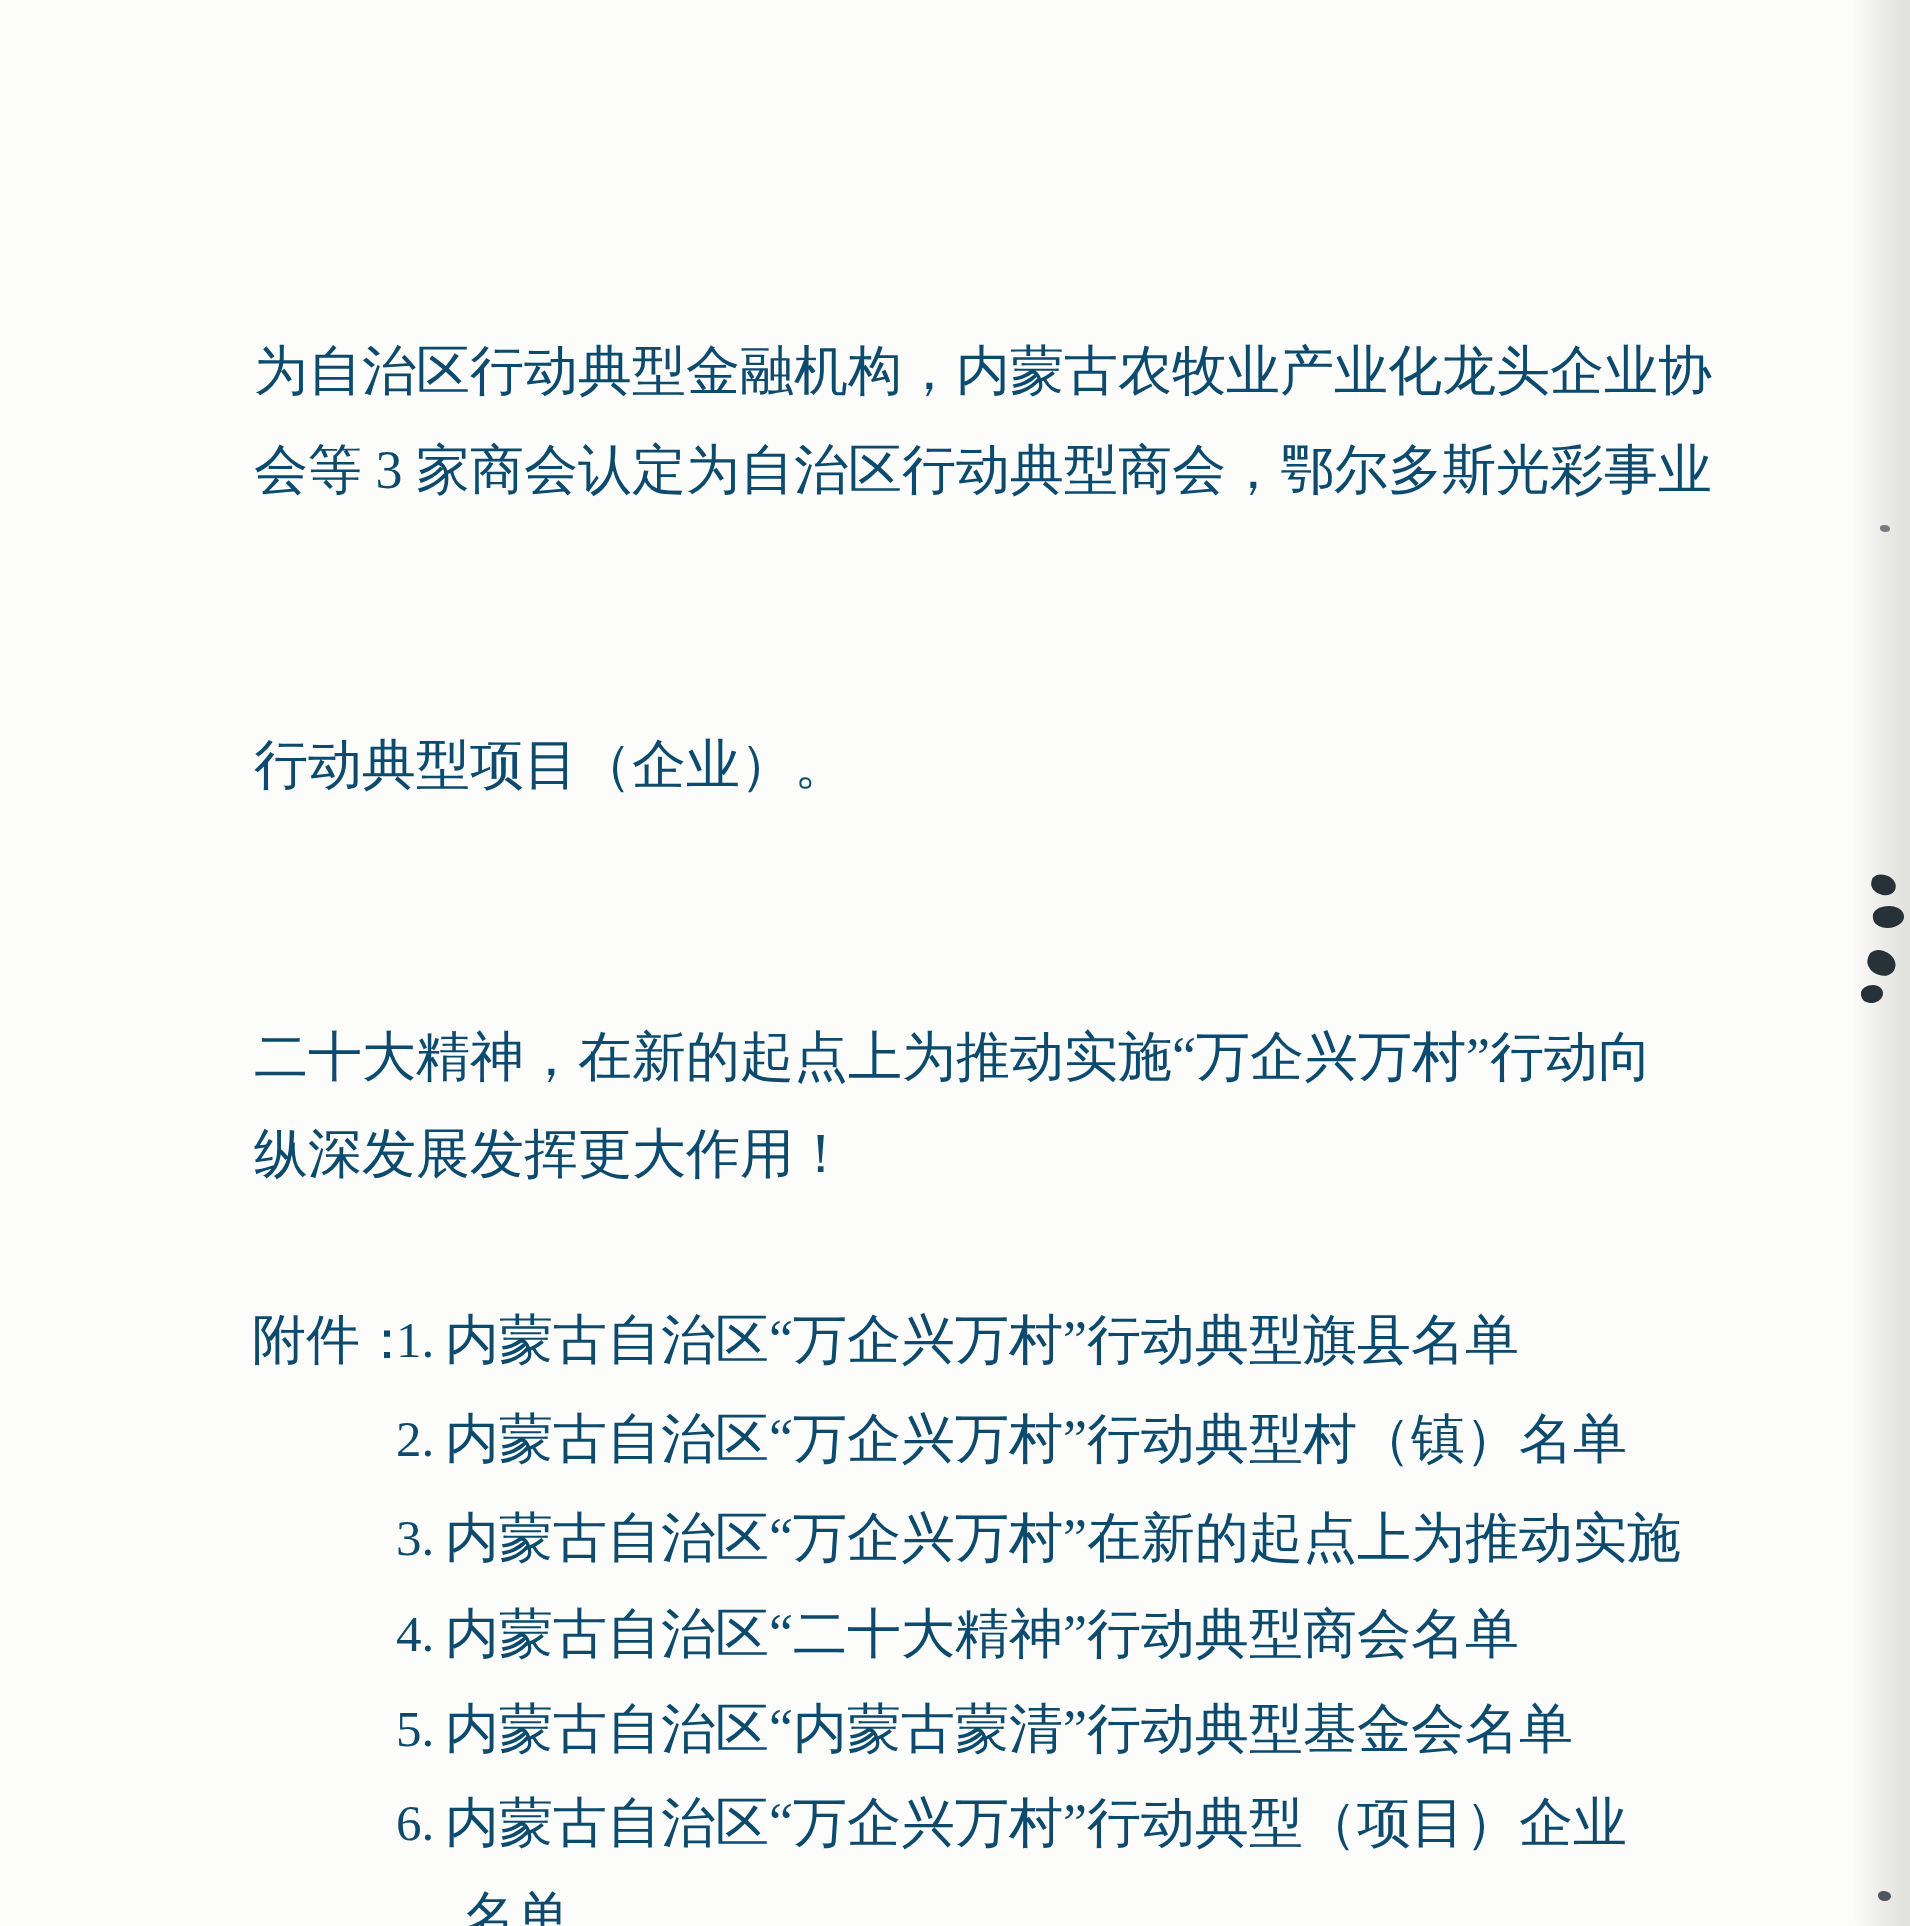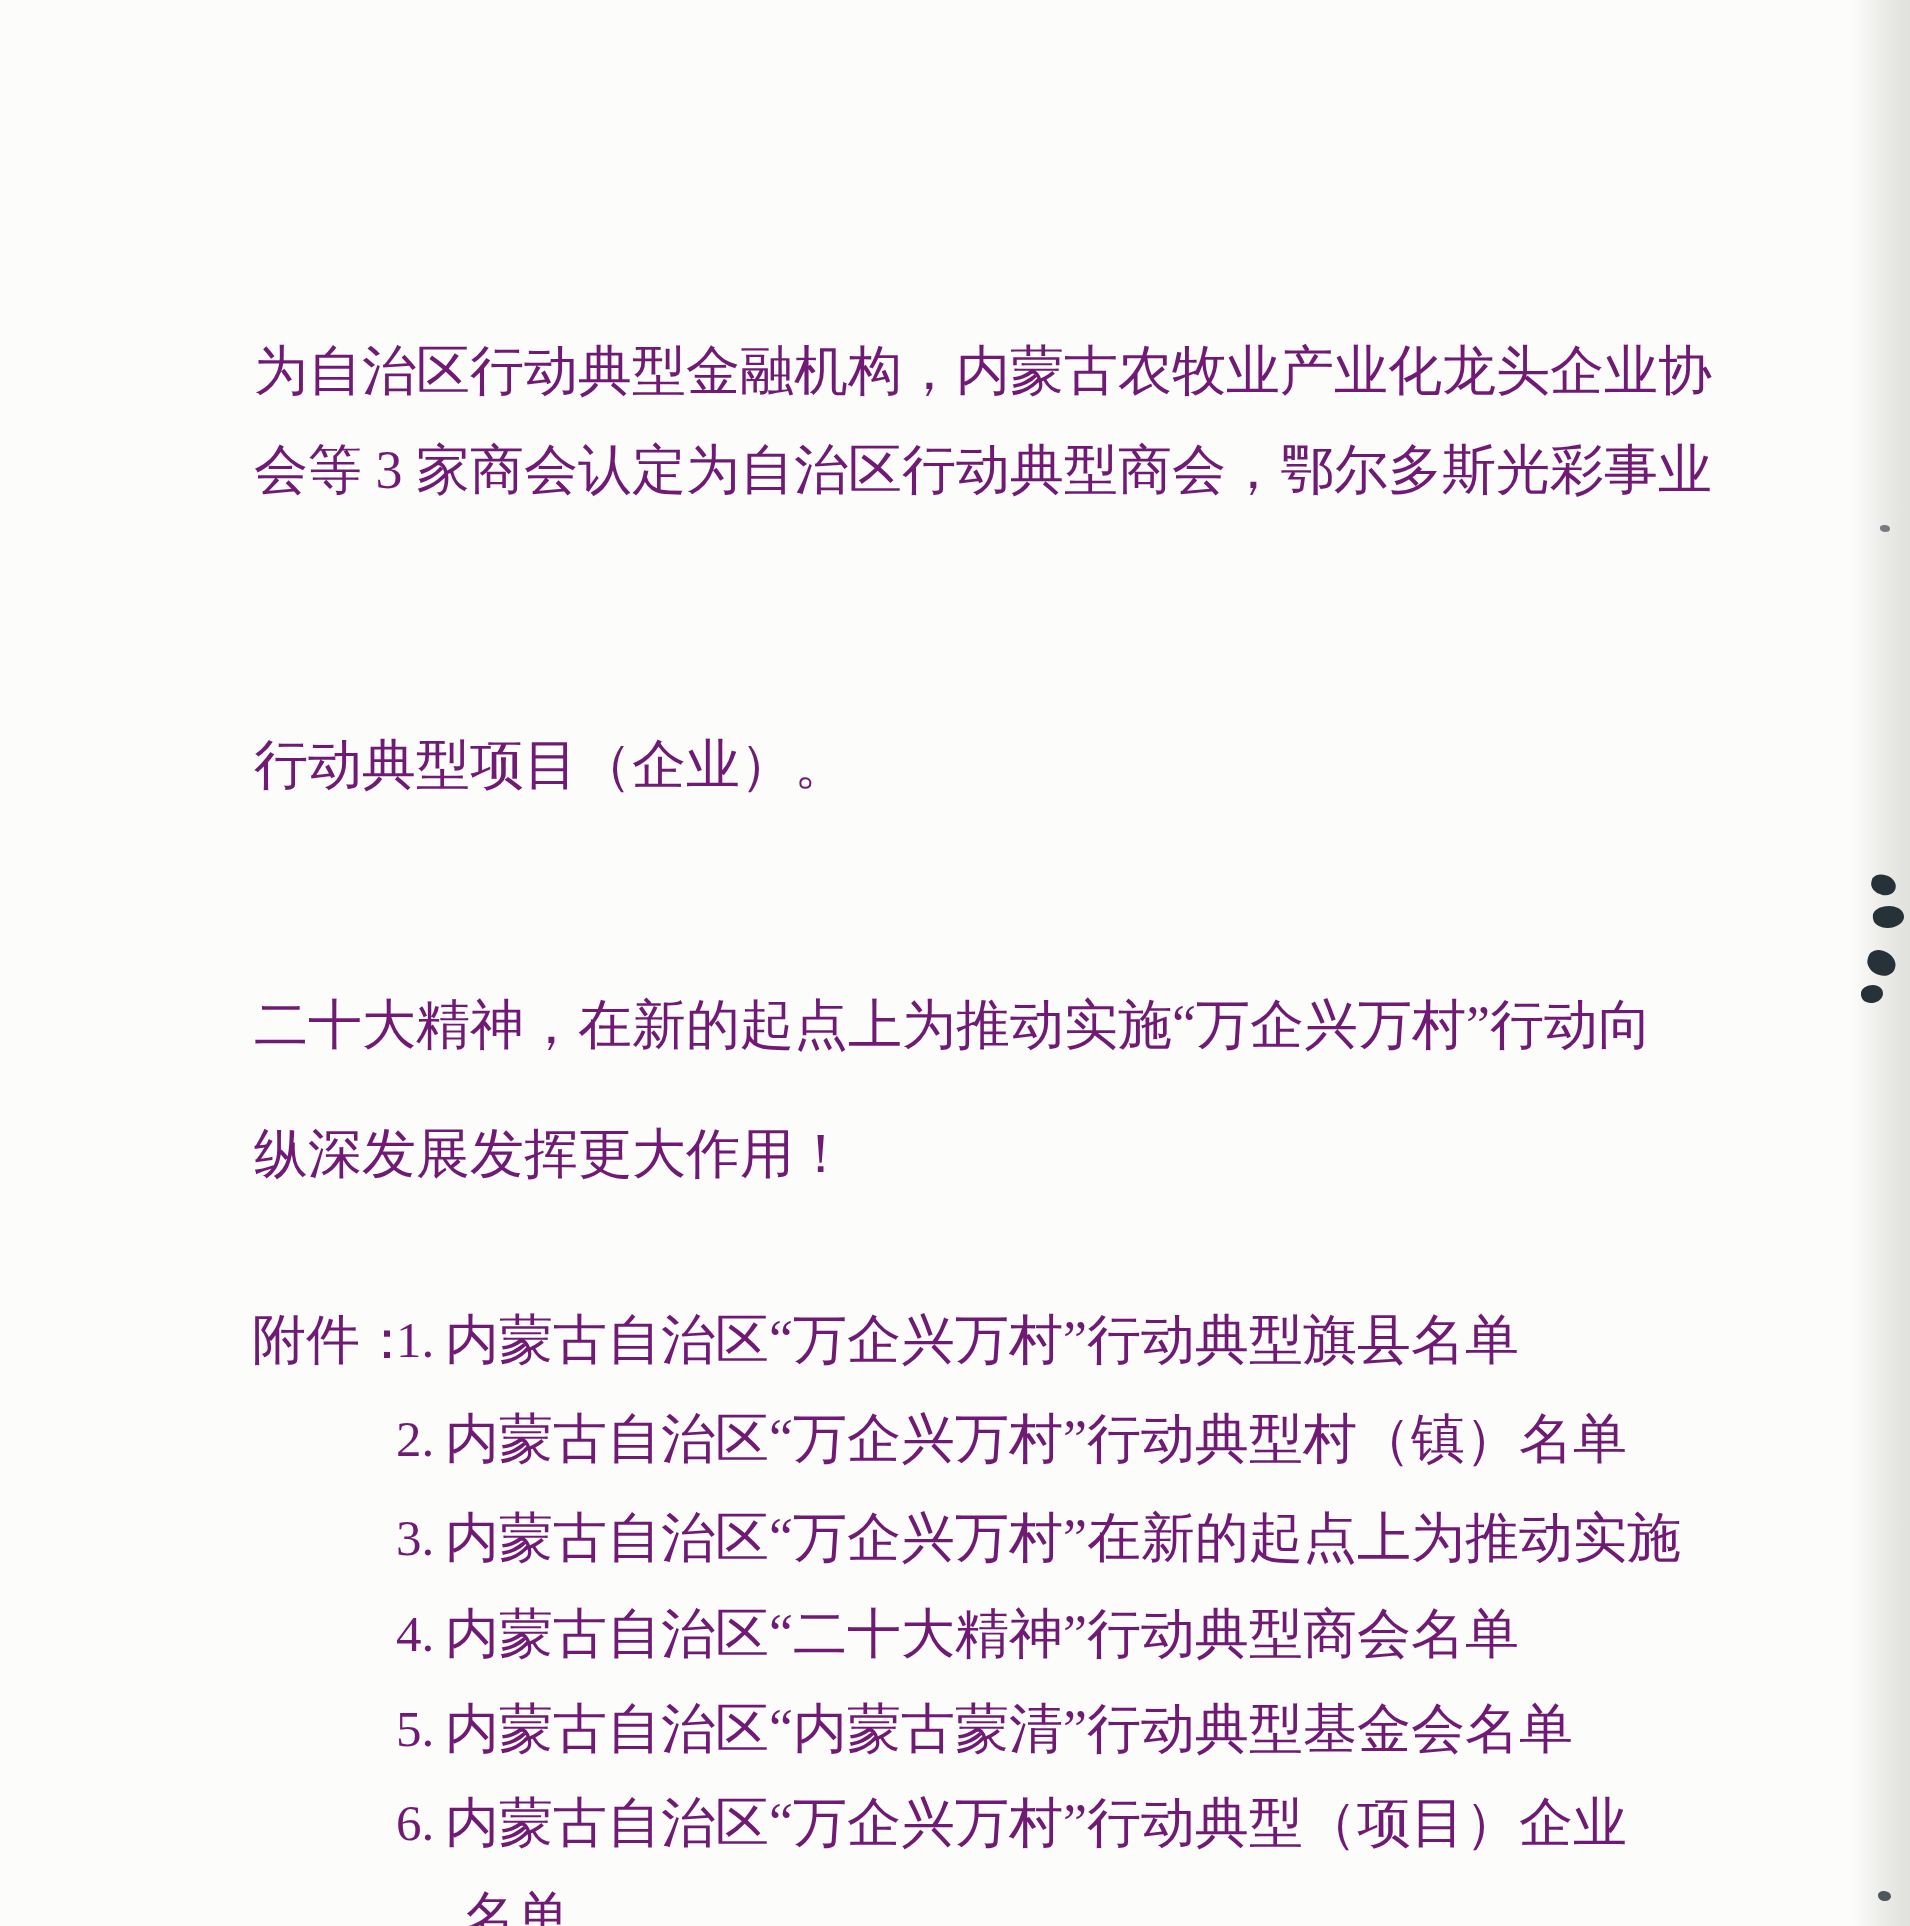--- a/index.html
+++ b/index.html
@@ -21,21 +21,21 @@
     top: 0; right: 0;
     width: 58px; height: 2702px;
     background: linear-gradient(to right, rgba(210,210,205,0), rgba(214,213,208,0.45) 55%, rgba(200,200,196,0.55));
   }
   .txt {
     position: absolute;
     white-space: pre;
     font-size: 54px;
     line-height: 77px;
     letter-spacing: 0px;
-    color: #701a75;
+    color: #0c4a6e;
   }
   .body-line { left: 254px; width: 1418px; }
   .att-row { display: flex; }
   .att-num { font-size: 51px; margin-right: 10.8px; }
   .speck {
     position: absolute;
     background: #263138;
     border-radius: 46% 60% 52% 58%;
     z-index: 3;
   }
@@ -50,21 +50,21 @@
 <body>
 
 <div class="page">
 
   <div class="edge-band"></div>
 
   <div class="txt body-line" style="top:333px">为自治区行动典型金融机构，内蒙古农牧业产业化龙头企业协</div>
   <div class="txt body-line" style="top:432px">会等 3 家商会认定为自治区行动典型商会，鄂尔多斯光彩事业</div>
   <div class="txt body-line" style="top:727px">行动典型项目（企业）。</div>
 
-  <div class="txt body-line" style="top:987px">二十大精神，在新的起点上为推动实施“万企兴万村”行动向</div>
+  <div class="txt body-line" style="top:1019px">二十大精神，在新的起点上为推动实施“万企兴万村”行动向</div>
   <div class="txt body-line" style="top:1116px">纵深发展发挥更大作用！</div>
 
   <div class="txt" style="top:1302px; left:252px">附件：</div>
 
   <div class="txt att-row" style="top:1302px; left:396px">
     <span class="att-num">1.</span>
     <span>内蒙古自治区“万企兴万村”行动典型旗县名单</span>
   </div>
   <div class="txt att-row" style="top:1401px; left:396px">
     <span class="att-num">2.</span>

